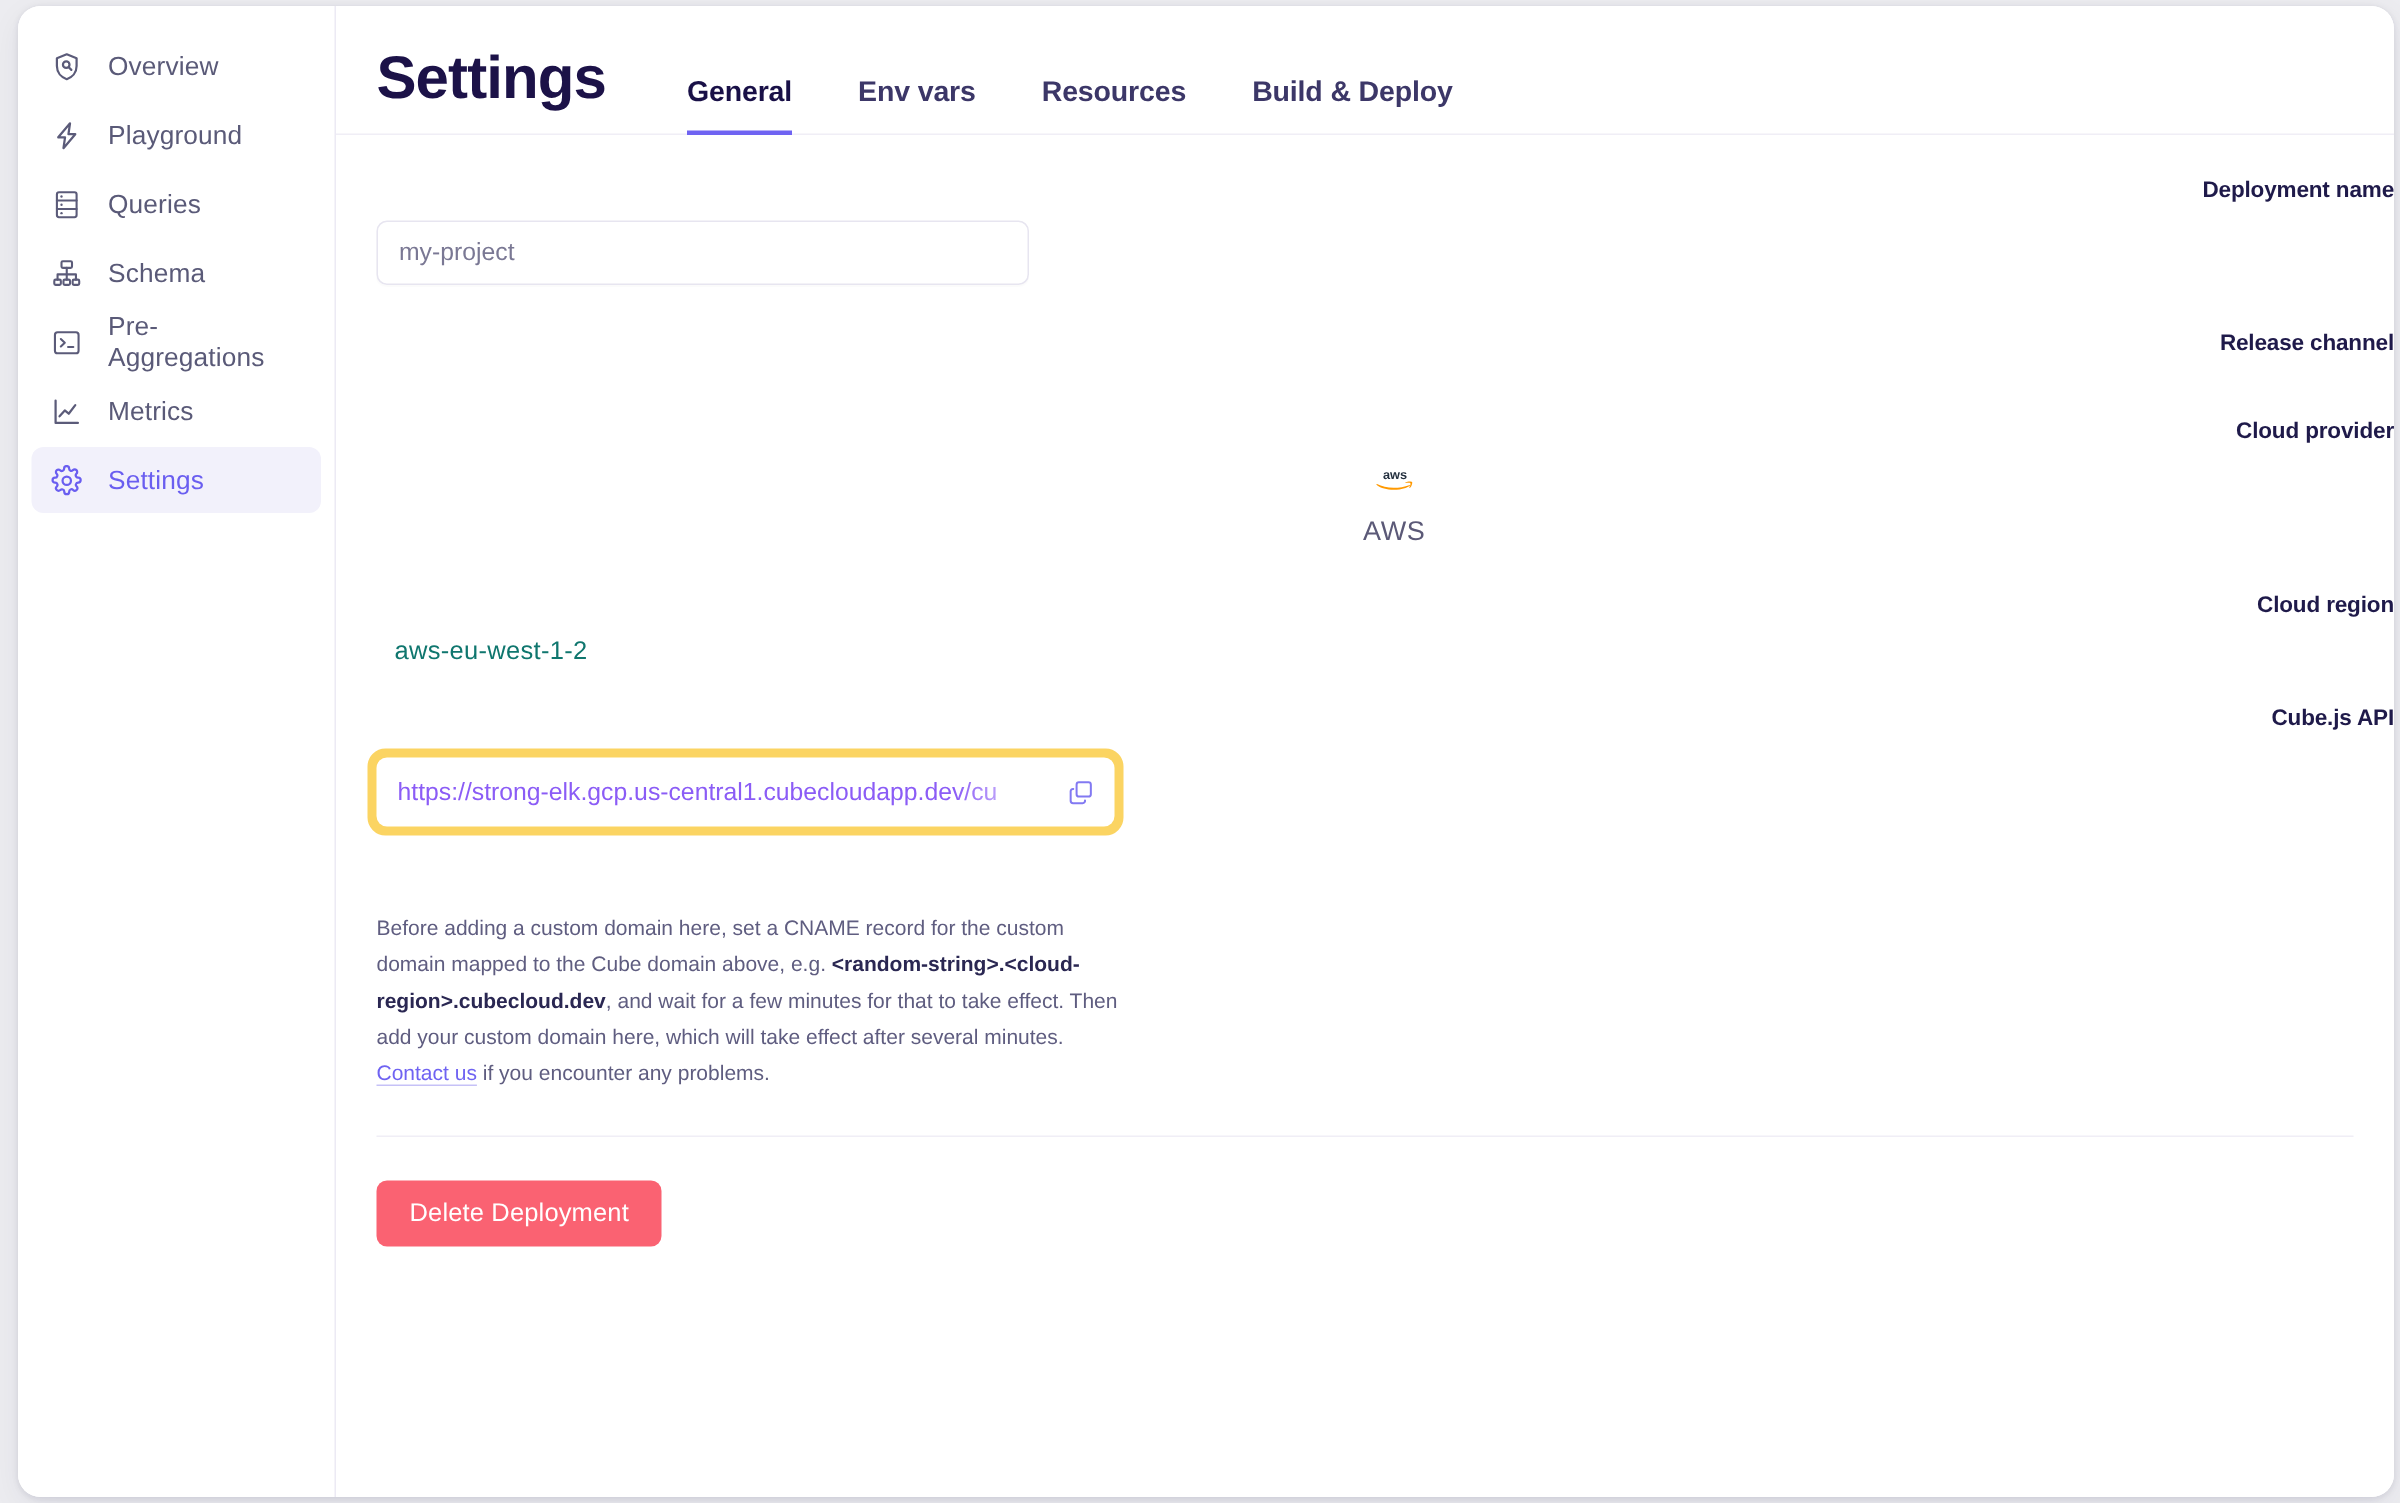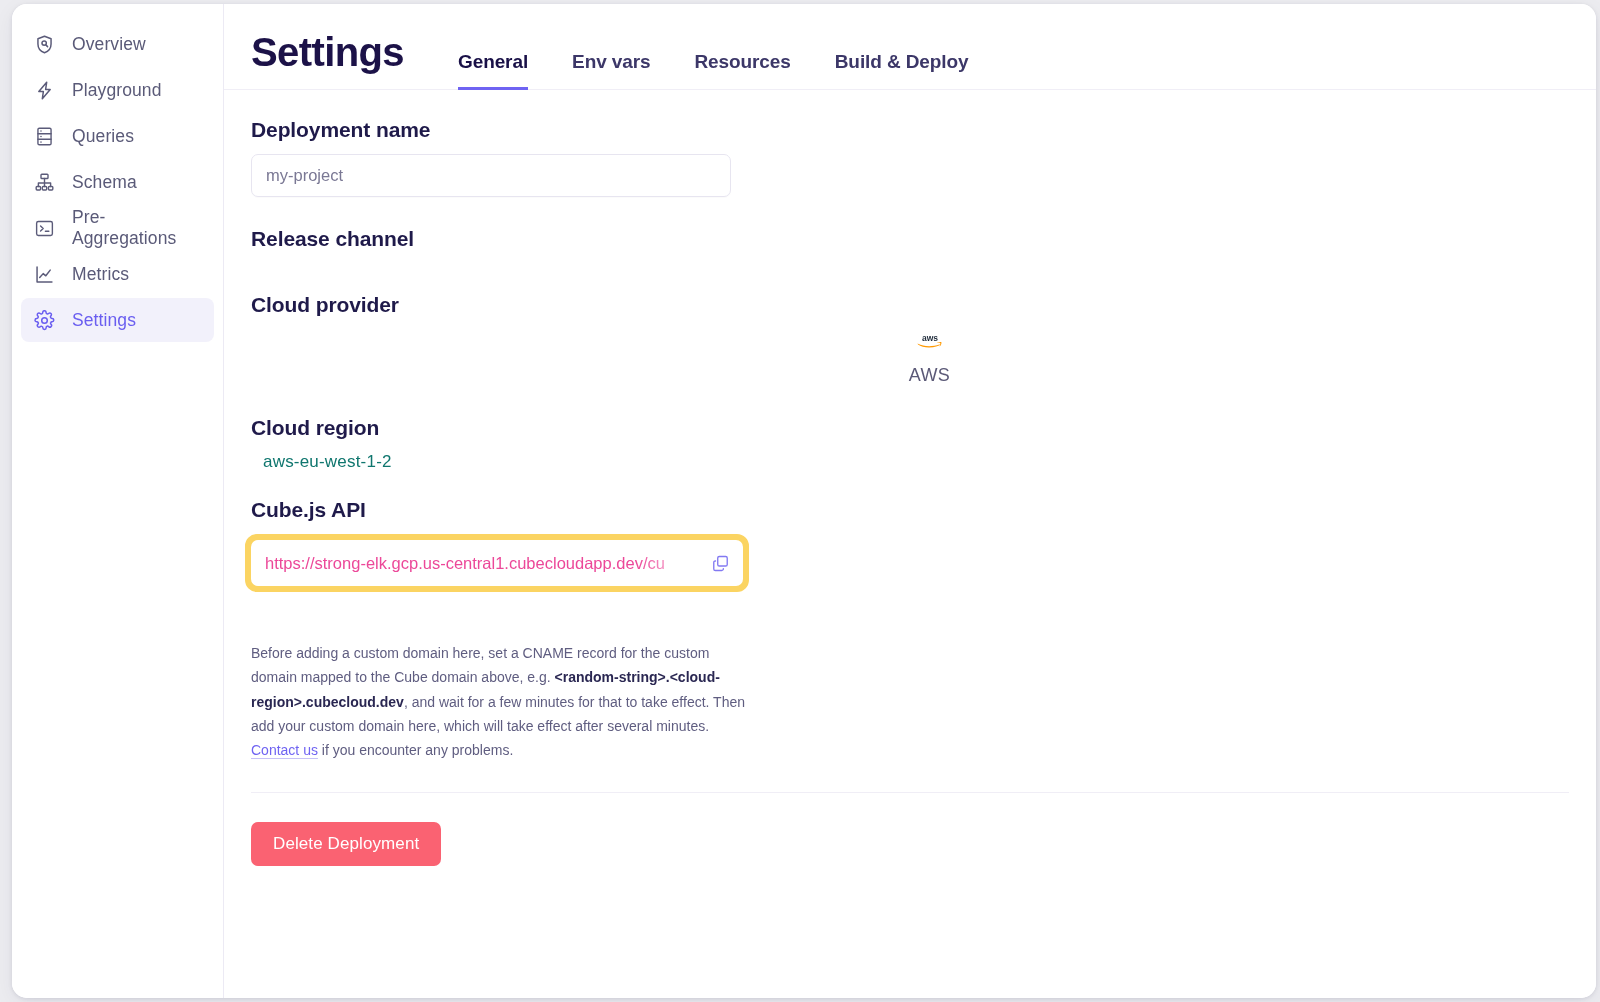--- a/index.html
+++ b/index.html
@@ -100,28 +100,29 @@
   .tab.active {
     color: #191047;
     border-bottom-color: #6f63f2;
   }
 
   .content {
     padding: 28px 0 0 27px;
   }
   .field { margin-bottom: 0; }
   .label {
-    font-size: 21px;
+    font-size: 15px;
     font-weight: bold;
     color: #1f1a4a;
     margin-bottom: 12px;
     letter-spacing: -.1px;
+    text-align: right;
   }
   .input {
-    width: 480px;
+    width: 435px;
     height: 43px;
     border: 1px solid #e7e5f0;
     border-radius: 7px;
     background: #fff;
     display: flex;
     align-items: center;
     padding: 16px 14px;
     font-size: 16.5px;
     color: #7a7894;
     box-shadow: 0 1px 1px rgba(30,20,70,.02);
@@ -175,21 +176,21 @@
     background: #fff;
     border-radius: 7px;
     display: flex;
     align-items: center;
     padding: 0 10px 0 14px;
     position: relative;
   }
   .api-text {
     flex: 1 1 auto;
     font-size: 16.5px;
-    color: #ec4899;
+    color: #8b5cf6;
     white-space: nowrap;
     overflow: hidden;
     -webkit-mask-image: linear-gradient(to right, #000 0%, #000 84%, rgba(0,0,0,0) 100%);
     mask-image: linear-gradient(to right, #000 0%, #000 84%, rgba(0,0,0,0) 100%);
   }
   .copy-btn {
     flex: 0 0 auto;
     width: 26px; height: 26px;
     display: flex; align-items: center; justify-content: center;
     color: #8279f2;

